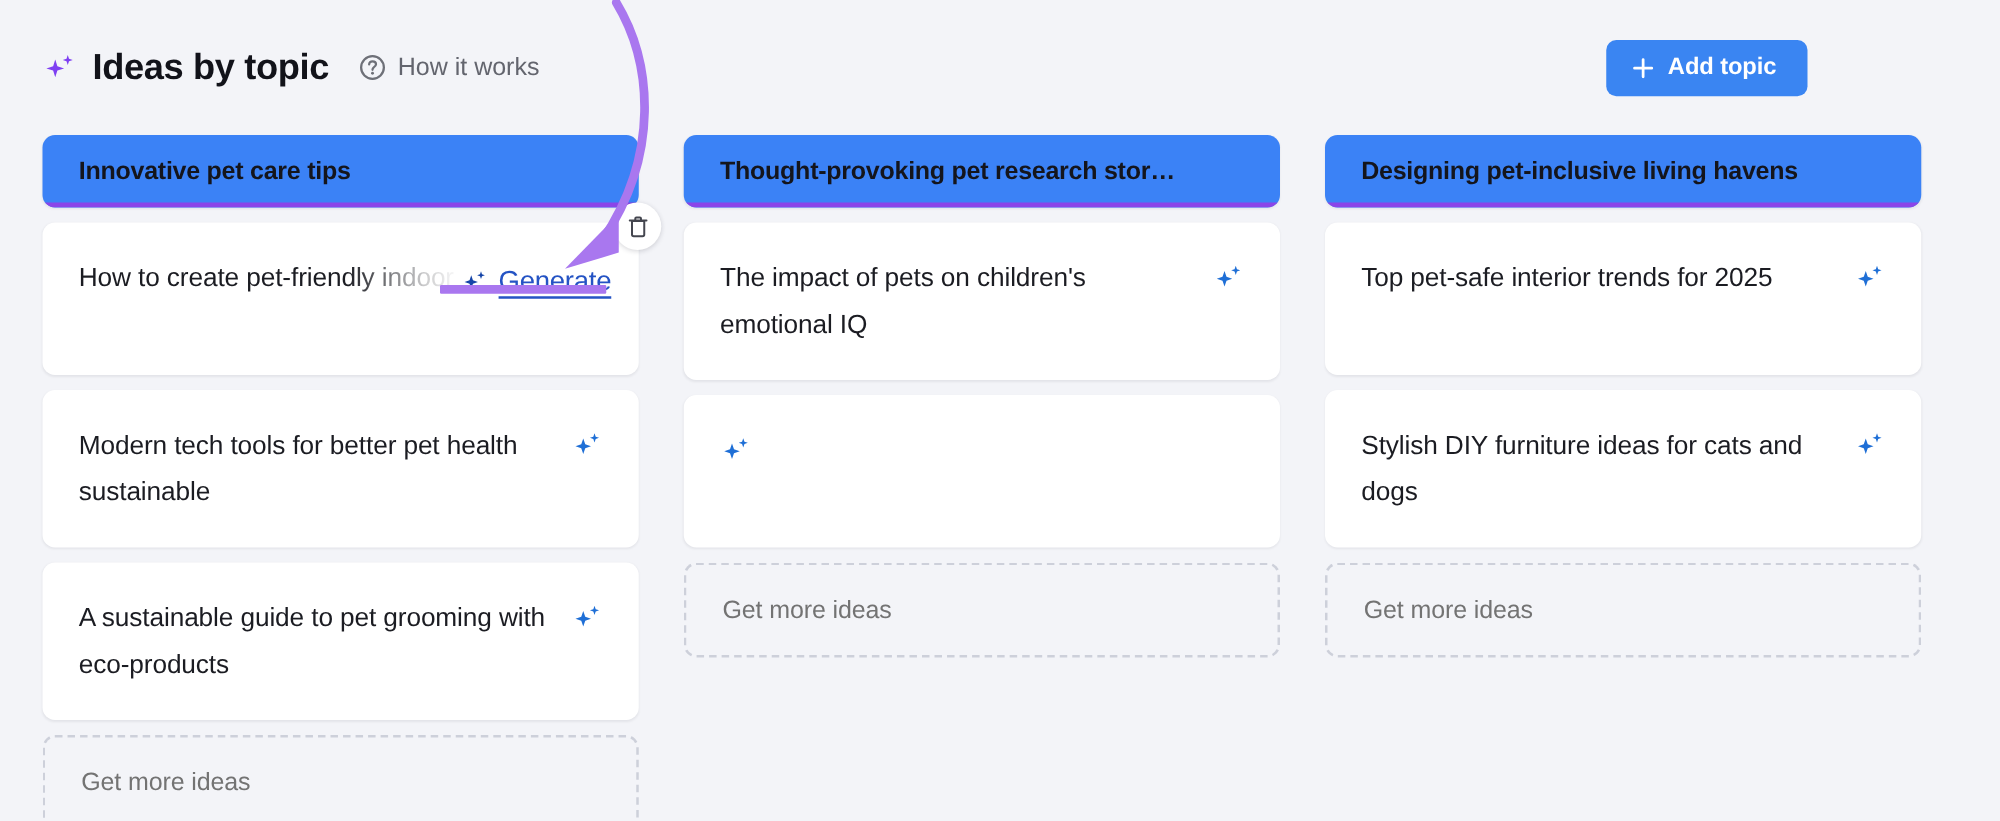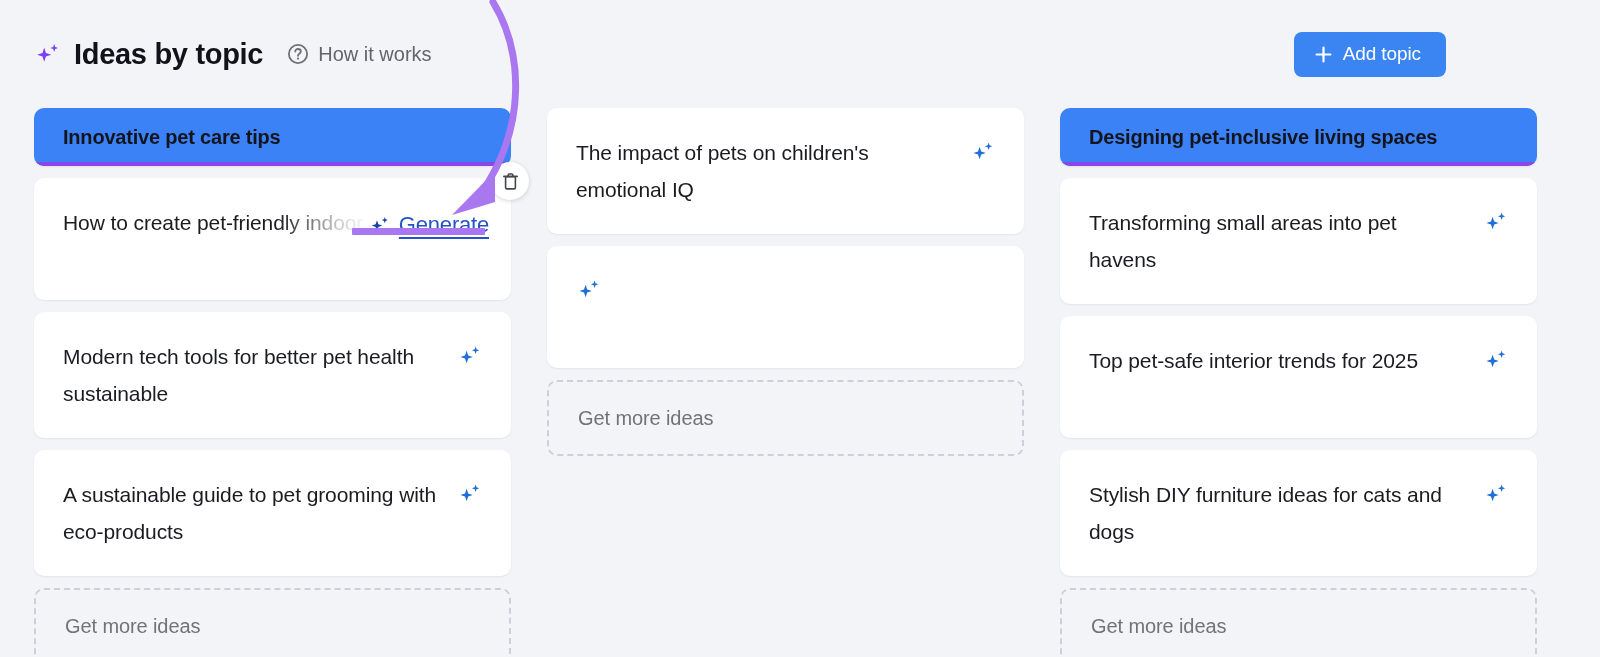--- a/index.html
+++ b/index.html
@@ -80,21 +80,21 @@
     justify-content: center;
     gap: 11px;
     height: 45px;
     padding: 0 25px 0 21px;
     background: #3a85f2;
     border: none;
     border-radius: 8px;
     color: #ffffff;
     font-family: "Liberation Sans", sans-serif;
     font-size: 19px;
-    font-weight: normal;
+    font-weight: bold;
     cursor: pointer;
     letter-spacing: -0.1px;
   }
   .plus-icon {
     width: 17px;
     height: 17px;
     display: block;
     flex: none;
   }
 
@@ -341,20 +341,23 @@
           </svg>
         </span>
       </div>
 
       <div class="get-more">
         <span class="get-more-label">Get more ideas</span>
       </div>
     </div>
 
     <div class="column">
+      <div class="topic-header">
+        <span class="topic-header-title">Thought-provoking pet research stor…</span>
+      </div>
 
 
       <div class="idea-card">
         <span class="idea-text">The impact of pets on children's emotional IQ</span>
         <span class="card-sparkle">
           <svg viewBox="0 0 26 26" xmlns="http://www.w3.org/2000/svg">
             <path d="M9.6 7.8 L11.2 12.4 L15.8 14.0 L11.2 15.6 L9.6 20.2 L8.0 15.6 L3.4 14.0 L8.0 12.4 Z" fill="#1f6fd6"></path>
             <path d="M18.6 3.6 L19.55 6.3 L22.25 7.25 L19.55 8.2 L18.6 10.9 L17.65 8.2 L14.95 7.25 L17.65 6.3 Z" fill="#1f6fd6"></path>
           </svg>
         </span>
@@ -369,32 +372,23 @@
         </span>
       </div>
 
       <div class="get-more">
         <span class="get-more-label">Get more ideas</span>
       </div>
     </div>
 
     <div class="column">
       <div class="topic-header">
-        <span class="topic-header-title">Designing pet-inclusive living spaces</span>
-      </div>
-
-      <div class="idea-card">
-        <span class="idea-text">Transforming small areas into pet havens</span>
-        <span class="card-sparkle">
-          <svg viewBox="0 0 26 26" xmlns="http://www.w3.org/2000/svg">
-            <path d="M9.6 7.8 L11.2 12.4 L15.8 14.0 L11.2 15.6 L9.6 20.2 L8.0 15.6 L3.4 14.0 L8.0 12.4 Z" fill="#1f6fd6"></path>
-            <path d="M18.6 3.6 L19.55 6.3 L22.25 7.25 L19.55 8.2 L18.6 10.9 L17.65 8.2 L14.95 7.25 L17.65 6.3 Z" fill="#1f6fd6"></path>
-          </svg>
-        </span>
-      </div>
+        <span class="topic-header-title">Designing pet-inclusive living havens</span>
+      </div>
+
 
       <div class="idea-card">
         <span class="idea-text">Top pet-safe interior trends for 2025</span>
         <span class="card-sparkle">
           <svg viewBox="0 0 26 26" xmlns="http://www.w3.org/2000/svg">
             <path d="M9.6 7.8 L11.2 12.4 L15.8 14.0 L11.2 15.6 L9.6 20.2 L8.0 15.6 L3.4 14.0 L8.0 12.4 Z" fill="#1f6fd6"></path>
             <path d="M18.6 3.6 L19.55 6.3 L22.25 7.25 L19.55 8.2 L18.6 10.9 L17.65 8.2 L14.95 7.25 L17.65 6.3 Z" fill="#1f6fd6"></path>
           </svg>
         </span>
       </div>

